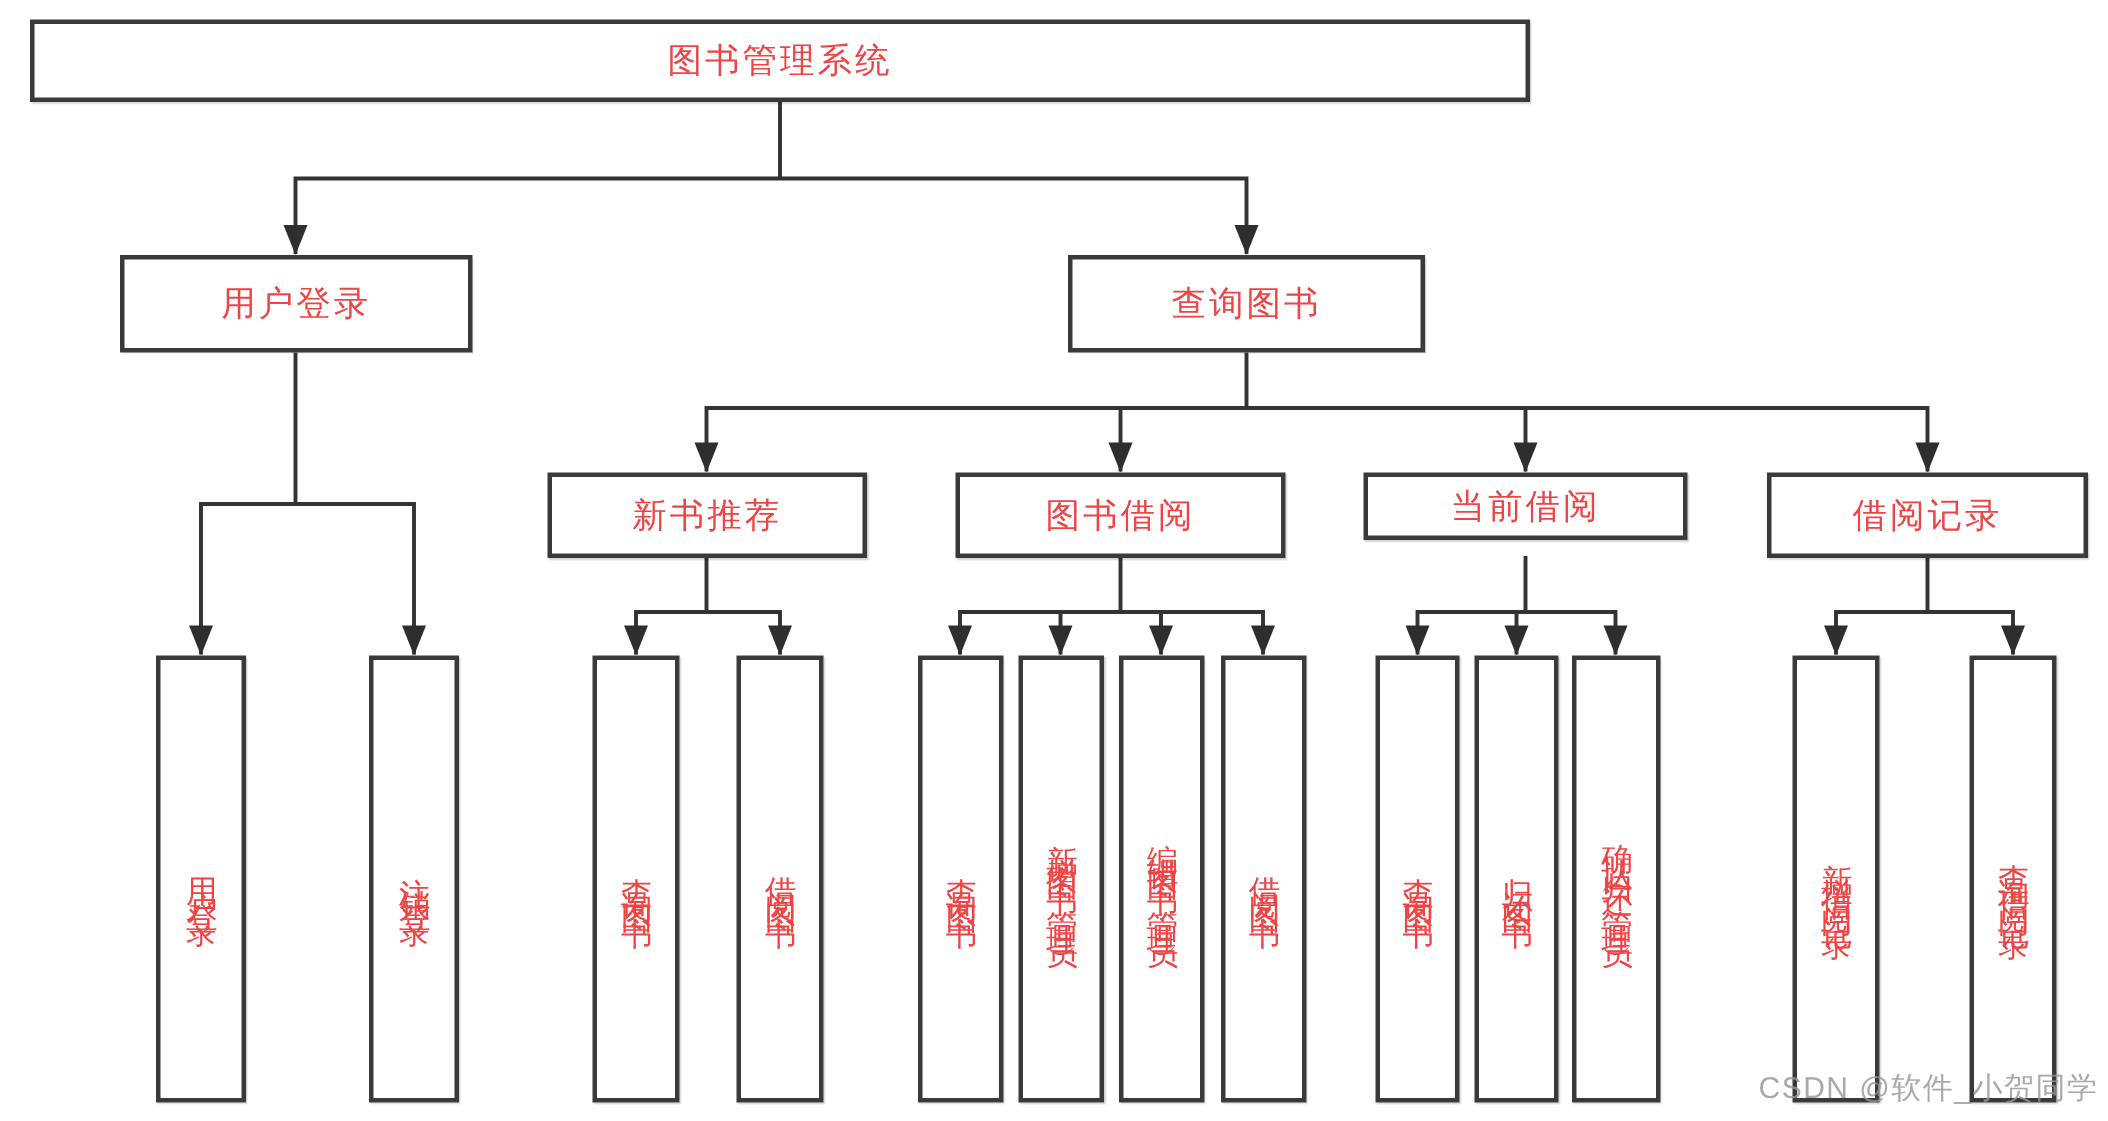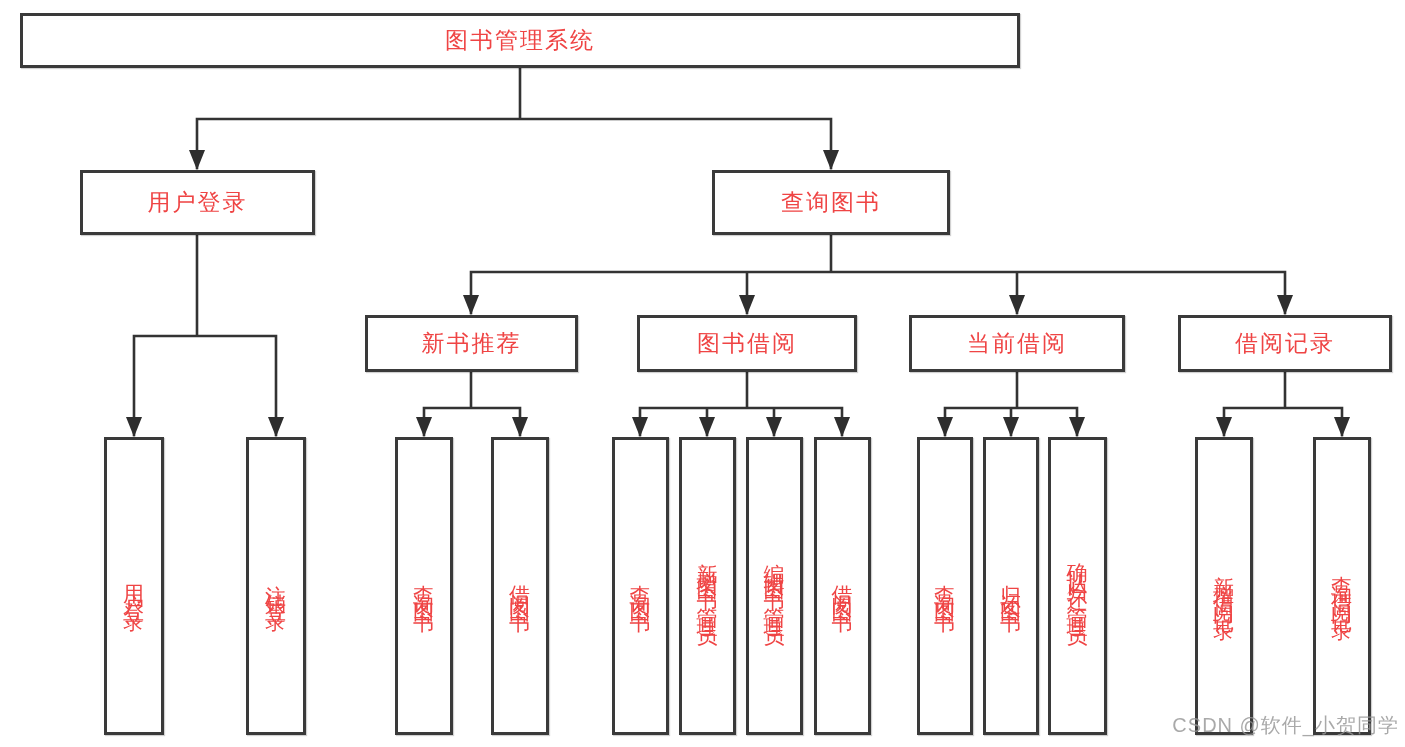--- a/index.html
+++ b/index.html
@@ -116,21 +116,21 @@
   <div class="node h" style="left:712px;top:170px;width:238px;height:65px">
     <span>查询图书</span>
   </div>
 
   <div class="node h" style="left:637px;top:315px;width:220px;height:57px">
     <span>图书借阅</span>
   </div>
   <div class="node h" style="left:365px;top:315px;width:213px;height:57px">
     <span>新书推荐</span>
   </div>
-  <div class="node h" style="left:909px;top:315px;width:216px;height:57px">
+  <div class="node h" style="left:909px;top:315px;width:216px;height:45px">
     <span>当前借阅</span>
   </div>
   <div class="node h" style="left:1178px;top:315px;width:214px;height:57px">
     <span>借阅记录</span>
   </div>
 
   <div class="node leaf" style="left:104px;top:437px;width:60px;height:298px">
     <span>用户登录</span>
   </div>
   <div class="node leaf" style="left:246px;top:437px;width:60px;height:298px">

